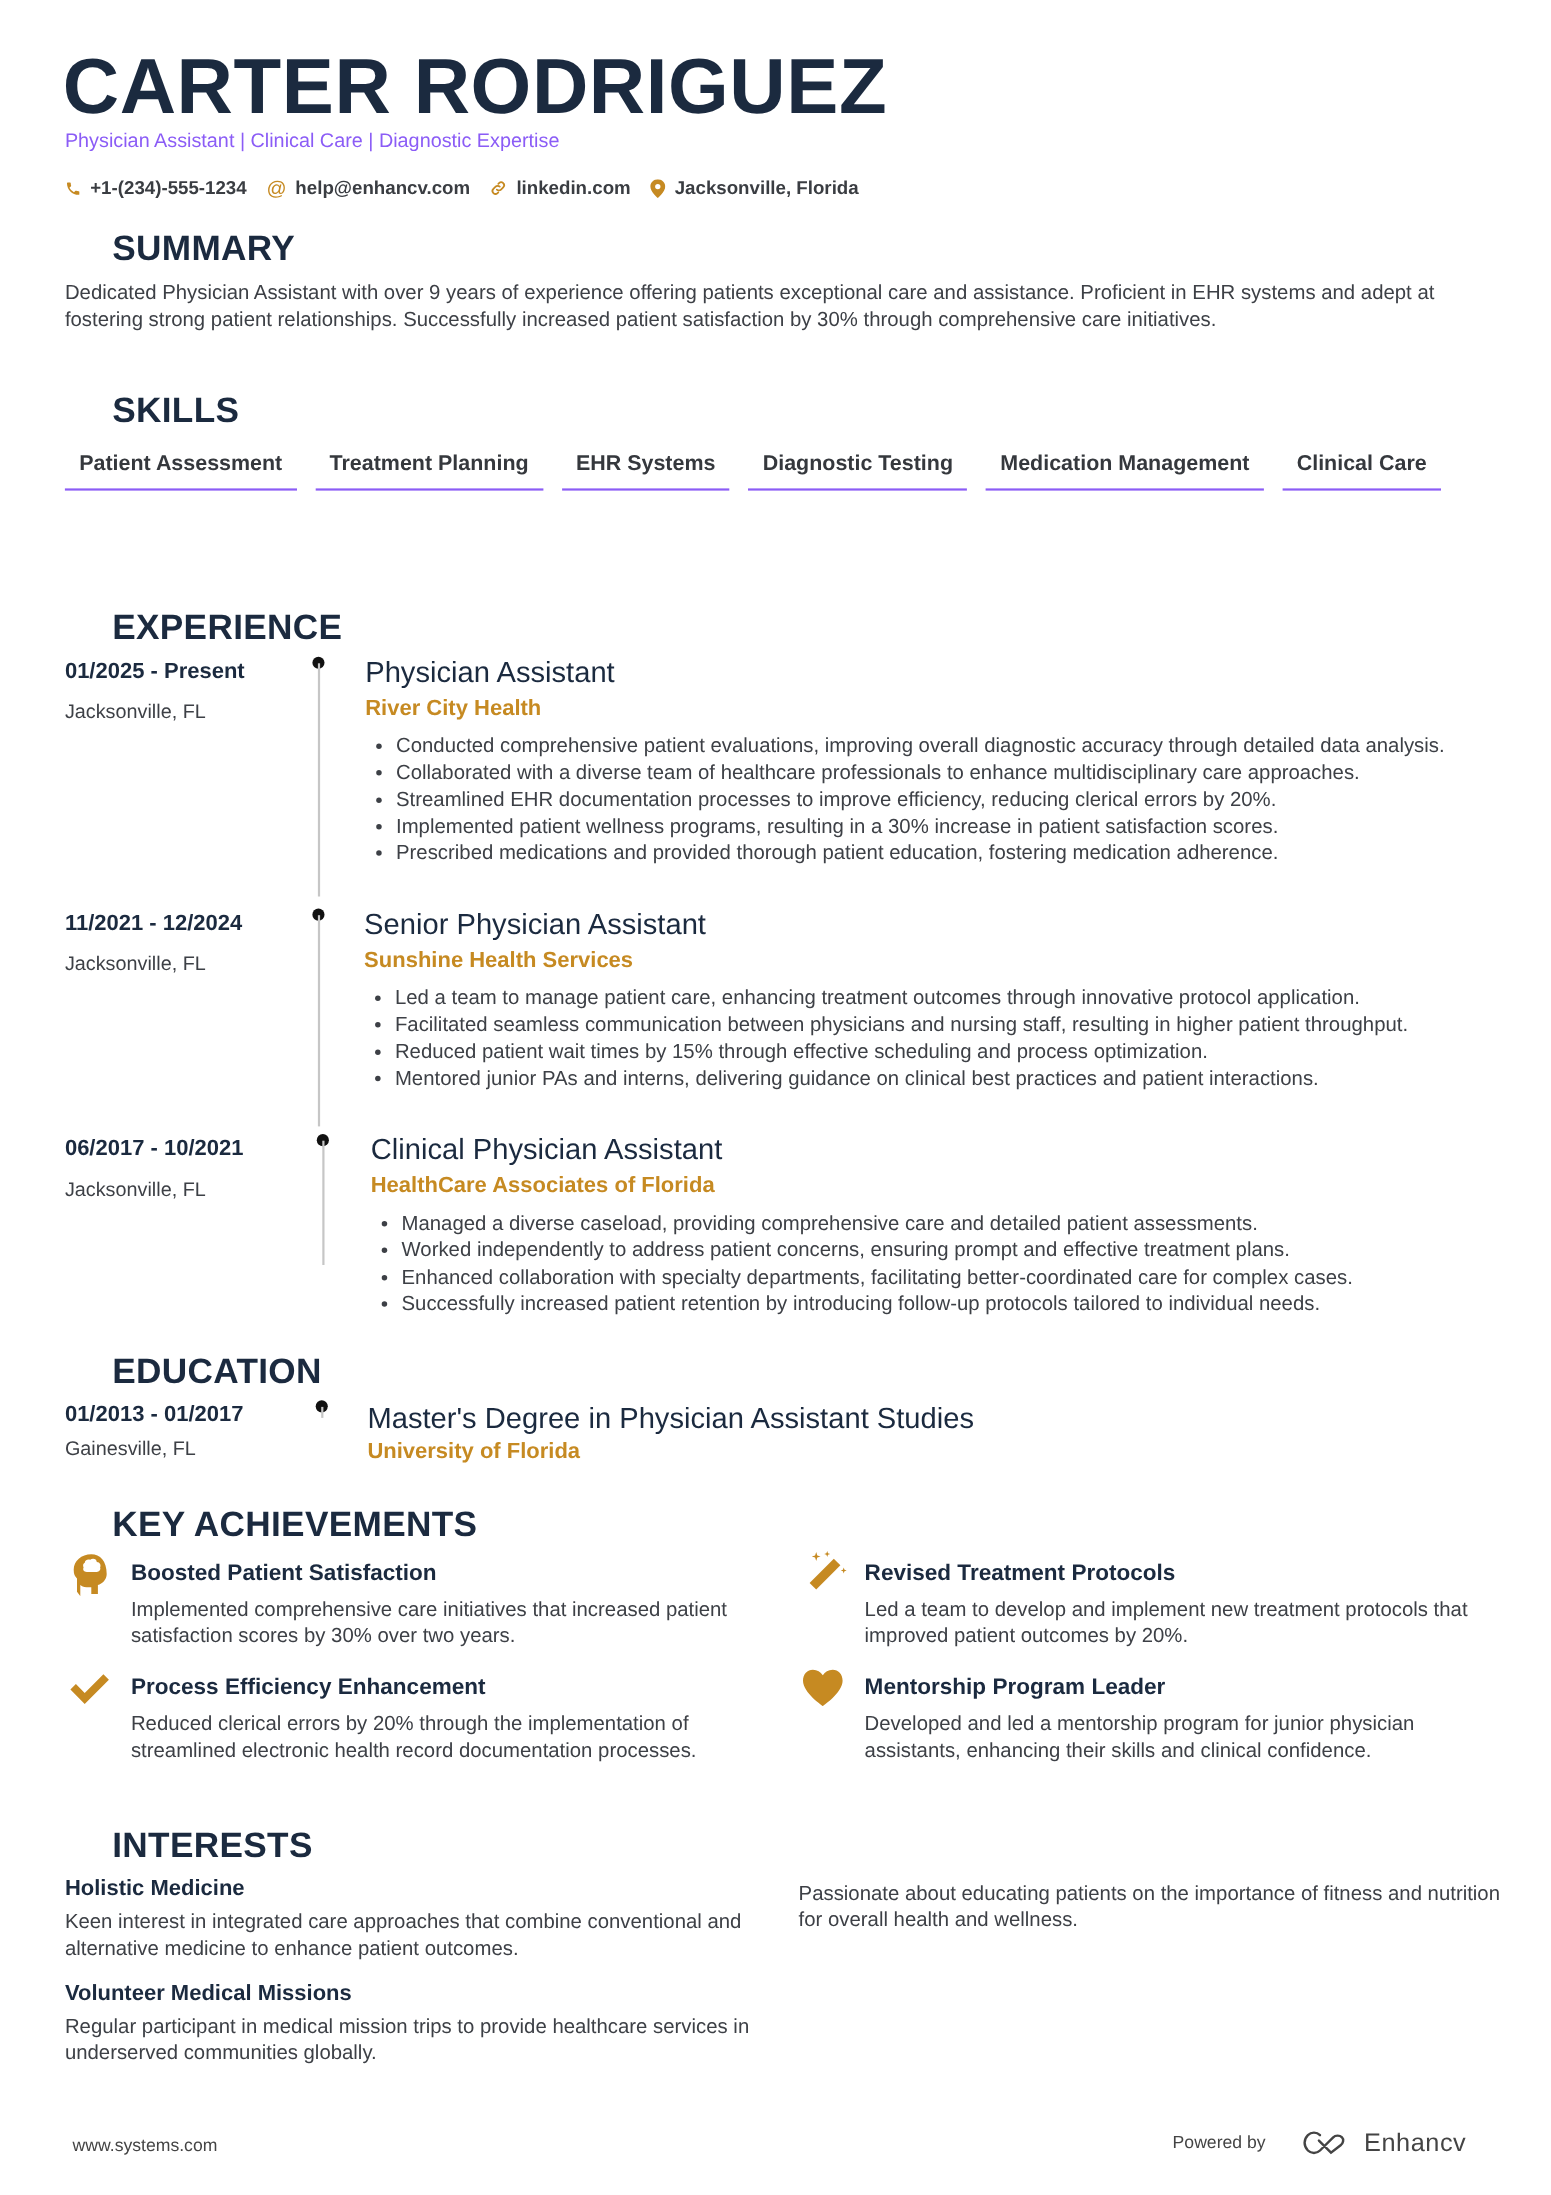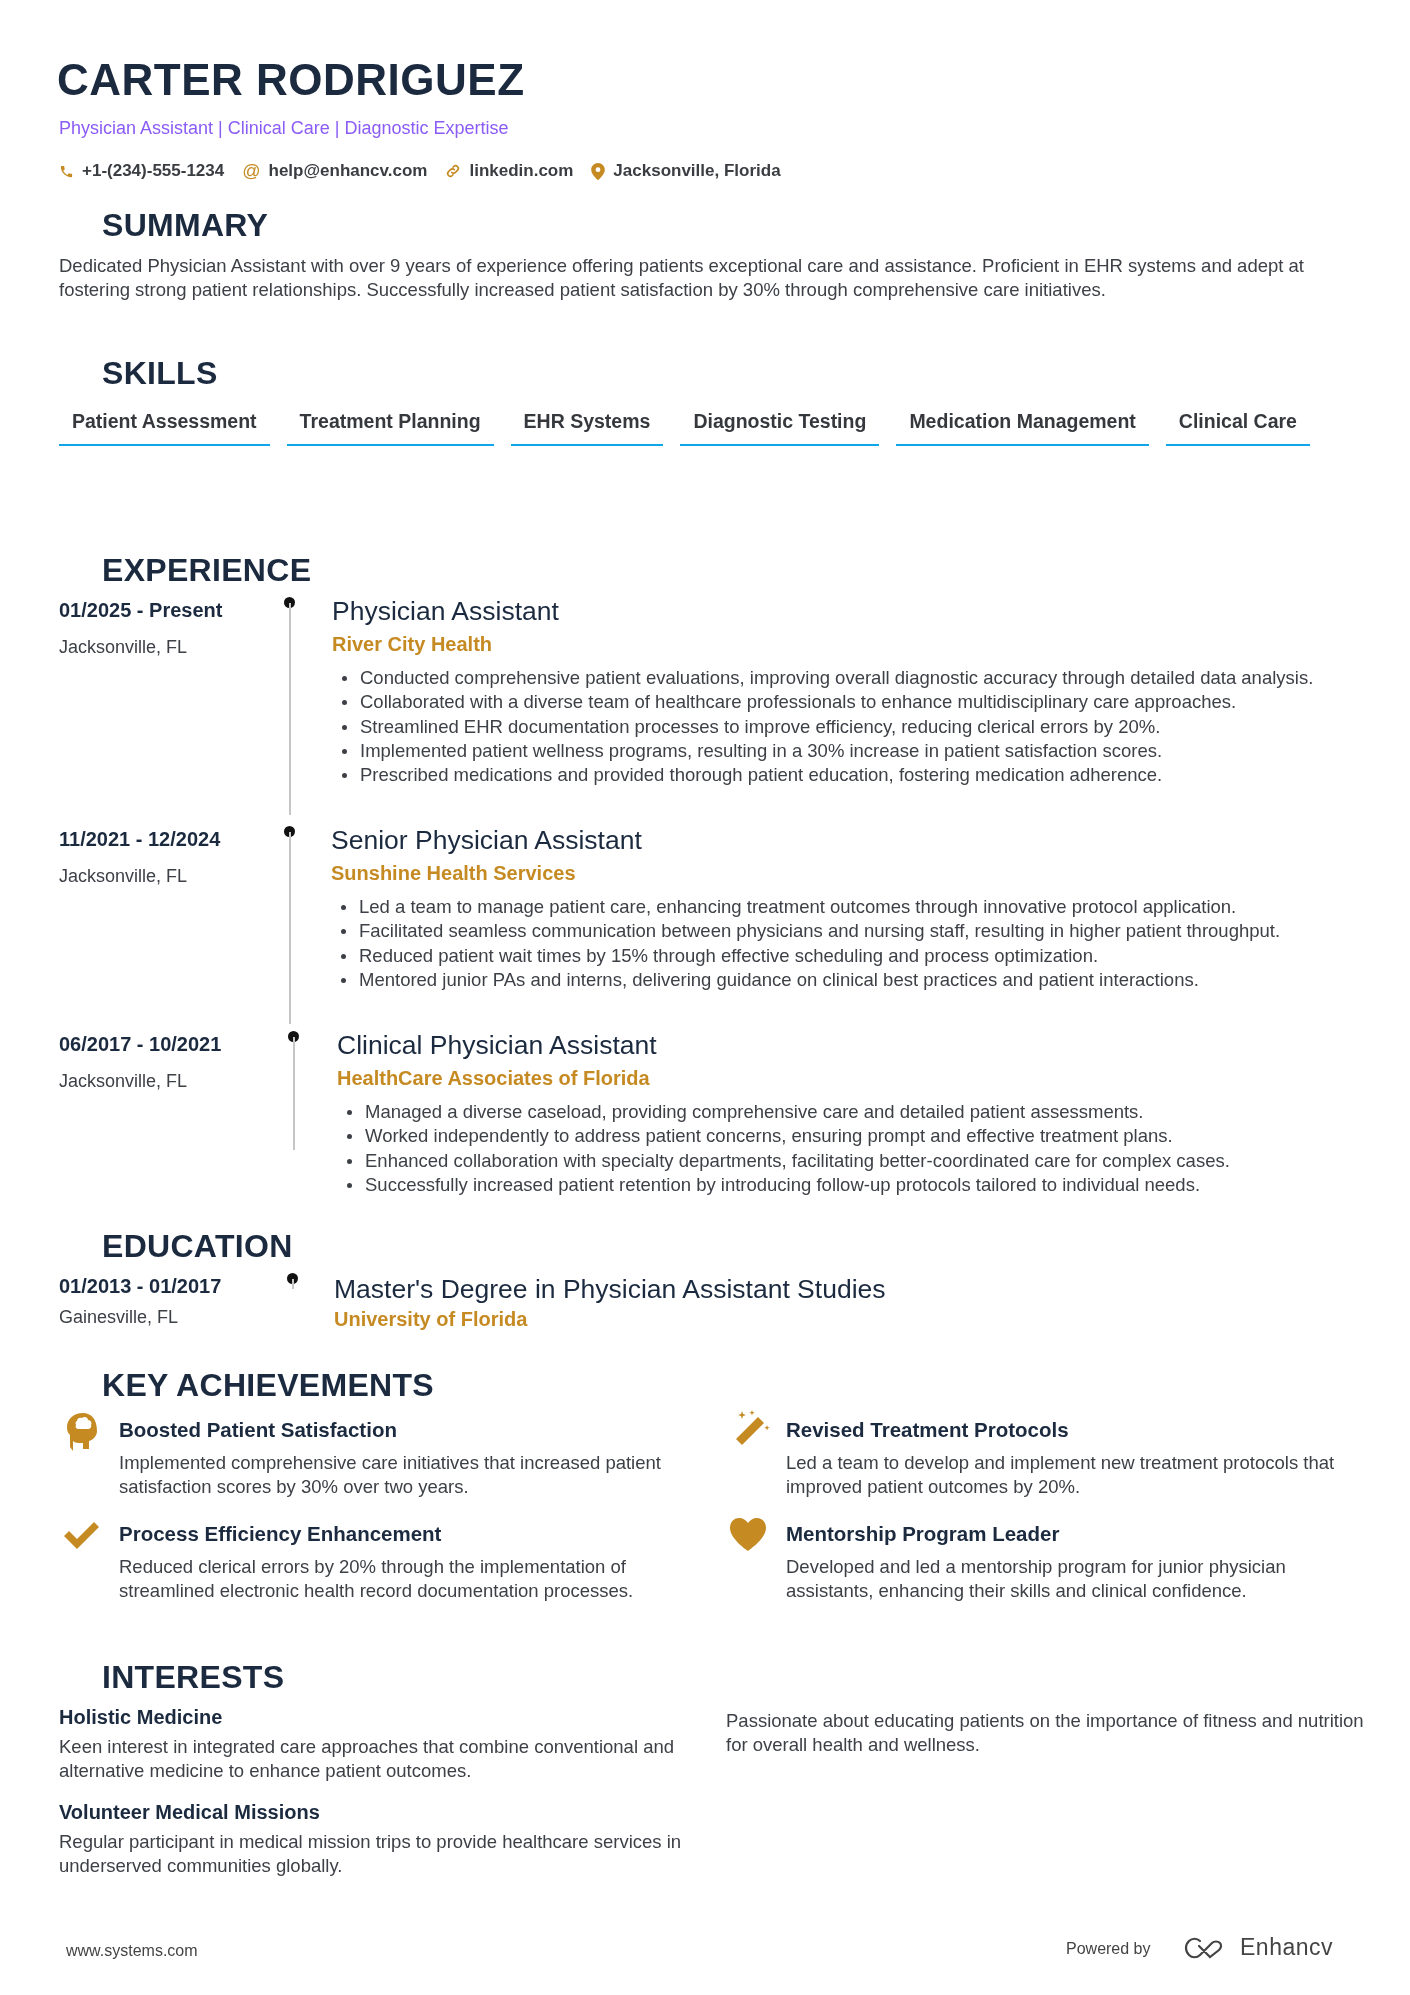--- a/index.html
+++ b/index.html
@@ -1,32 +1,32 @@
 <!DOCTYPE html>
 <html><head>
 <meta charset="utf-8">
 <style>
   * { box-sizing: border-box; margin: 0; padding: 0; }
   html, body { width: 1410px; height: 1995px; background: #ffffff; }
   body { font-family: "Liberation Sans", "DejaVu Sans", sans-serif; color: #3b3f45; position: relative; overflow: hidden; }
   .page { position: absolute; left: 0; top: 0; width: 1410px; height: 1995px; }
   .abs { position: absolute; }
 
-  .name { left: 57px; top: 48px; font-size: 44px; font-weight: 700; letter-spacing: 0.5px; color: #1b2a3f; line-height: 64px; }
+  .name { left: 57px; top: 48px; font-size: 71px; font-weight: 700; letter-spacing: 0.5px; color: #1b2a3f; line-height: 64px; }
   .subtitle { left: 59px; top: 112px; font-size: 18px; font-weight: 400; color: #8b5cf6; line-height: 32px; }
   .contact { left: 59px; top: 160px; display: flex; align-items: flex-end; gap: 18px; font-size: 17px; font-weight: 700; color: #3a3d42; line-height: 22px; }
   .contact-item { display: flex; align-items: center; gap: 8px; }
   .contact-item svg { display: block; }
 
   .section-title { font-size: 32px; font-weight: 700; color: #1b2a3f; letter-spacing: 0.3px; line-height: 38px; margin-left: 43px; }
 
   .summary-text { left: 59px; top: 254px; width: 1300px; font-size: 18.5px; line-height: 24px; color: #3d4046; }
 
   .skills { left: 59px; top: 404px; width: 1300px; display: flex; flex-wrap: wrap; row-gap: 20px; column-gap: 17px; }
-  .skill { padding: 6px 13px 12px 13px; border-bottom: 2px solid #0ea5e9; font-size: 19.5px; font-weight: 700; color: #35383d; line-height: 22px; }
+  .skill { padding: 6px 13px 12px 13px; border-bottom: 2px solid #8b5cf6; font-size: 19.5px; font-weight: 700; color: #35383d; line-height: 22px; }
 
   .timeline-row { position: absolute; left: 59px; width: 1300px; }
   .tl-date { position: absolute; left: 0; top: 0; font-size: 20px; font-weight: 700; color: #1b2a3f; line-height: 26px; white-space: nowrap; }
   .tl-loc { position: absolute; left: 0; top: 38px; font-size: 18px; color: #3d4046; line-height: 24px; }
   .tl-dot { position: absolute; width: 11px; height: 11px; border-radius: 50%; background: #111; }
   .tl-line { position: absolute; width: 2px; background: #c6c6c6; }
   .job-title { position: absolute; font-size: 26.5px; color: #1b2a3f; line-height: 32px; white-space: nowrap; }
   .company { position: absolute; font-size: 20px; font-weight: 700; color: #c68a22; line-height: 26px; white-space: nowrap; }
   .bullets { position: absolute; list-style: none; }
   .bullets li { position: relative; padding-left: 28px; font-size: 18.5px; line-height: 24.3px; color: #3d4046; }

